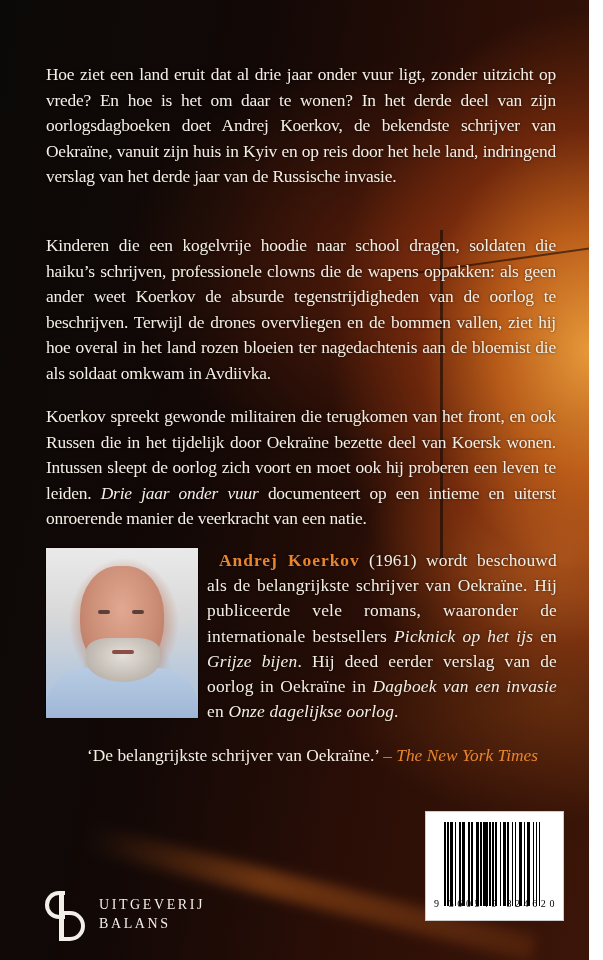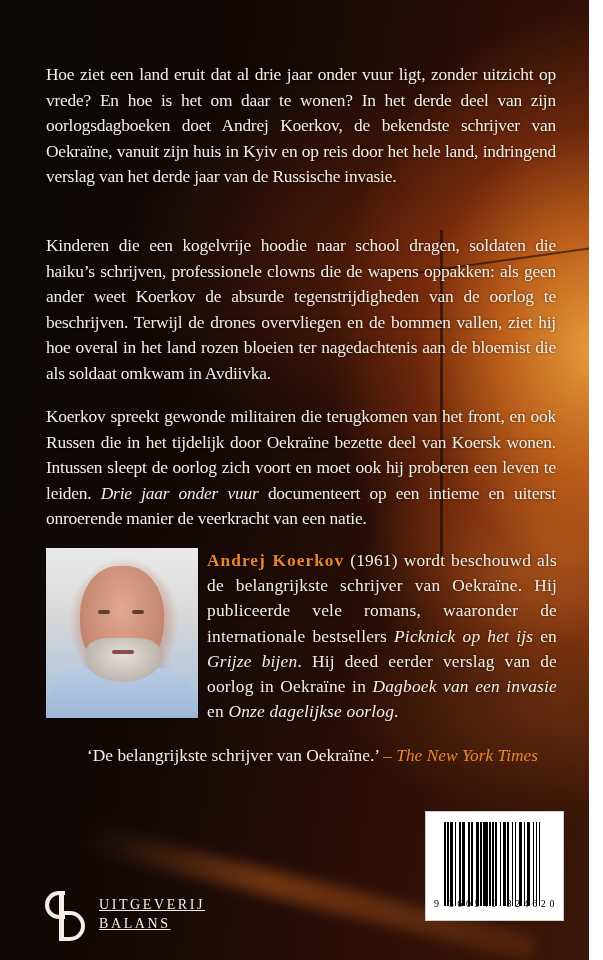--- a/index.html
+++ b/index.html
@@ -62,21 +62,21 @@
       background: #8a4c43; border-radius: 3px;
     }
     .photo .eye { position: absolute; top: 62px; width: 12px; height: 4px; background: #5a4037; border-radius: 3px; }
     .photo .eye.l { left: 52px; } .photo .eye.r { left: 86px; }
     .bio {
       position: absolute; left: 207px; top: 548px; width: 350px;
       font-size: 17.4px; line-height: 25.2px; text-align: justify;
       letter-spacing: 0.2px;
       text-shadow: 0 0 3px rgba(0,0,0,0.6);
     }
-    .bio .name { color: #e8852d; font-weight: bold; letter-spacing: 1px; }
+    .bio .name { color: #e8852d; font-weight: bold; letter-spacing: 1px; margin-left: 12px; }
     .quote {
       position: absolute; left: 66px; top: 745px; width: 520px;
       font-size: 17.4px; white-space: nowrap; margin-left: 21px;
     }
     .quote .source { color: #e8852d; font-style: italic; }
     .barcode {
       position: absolute; left: 426px; top: 812px; width: 137px; height: 108px;
       background: #ffffff; box-shadow: 0 0 0 1px #ccc;
     }
     .bars {
@@ -84,21 +84,21 @@
       display: flex; align-items: stretch;
     }
     .bars span { display: block; background: #000; height: 100%; }
     .bars span.gap { background: transparent; }
     .barcode .digits {
       position: absolute; left: 8px; top: 86px; width: 125px;
       font-family: "Liberation Serif", serif; font-size: 10px; color: #000;
       letter-spacing: 3.6px; background: transparent;
     }
     .logo {
-      position: absolute; left: 45px; top: 884px; height: 60px; display: flex; align-items: center; text-decoration: underline;
+      position: absolute; left: 45px; top: 884px; height: 60px; display: flex; align-items: center;
     }
     .logo .mark {
       width: 40px; height: 46px; position: relative; margin-right: 14px;
     }
     .logo .mark .stem {
       position: absolute; left: 14px; top: 0; width: 5px; height: 46px; background: #f2eee8;
     }
     .logo .mark .bowl-top {
       position: absolute; left: 0; top: 0; width: 16px; height: 20px;
       border: 4px solid #f2eee8; border-right: none; border-radius: 14px 0 0 14px;

